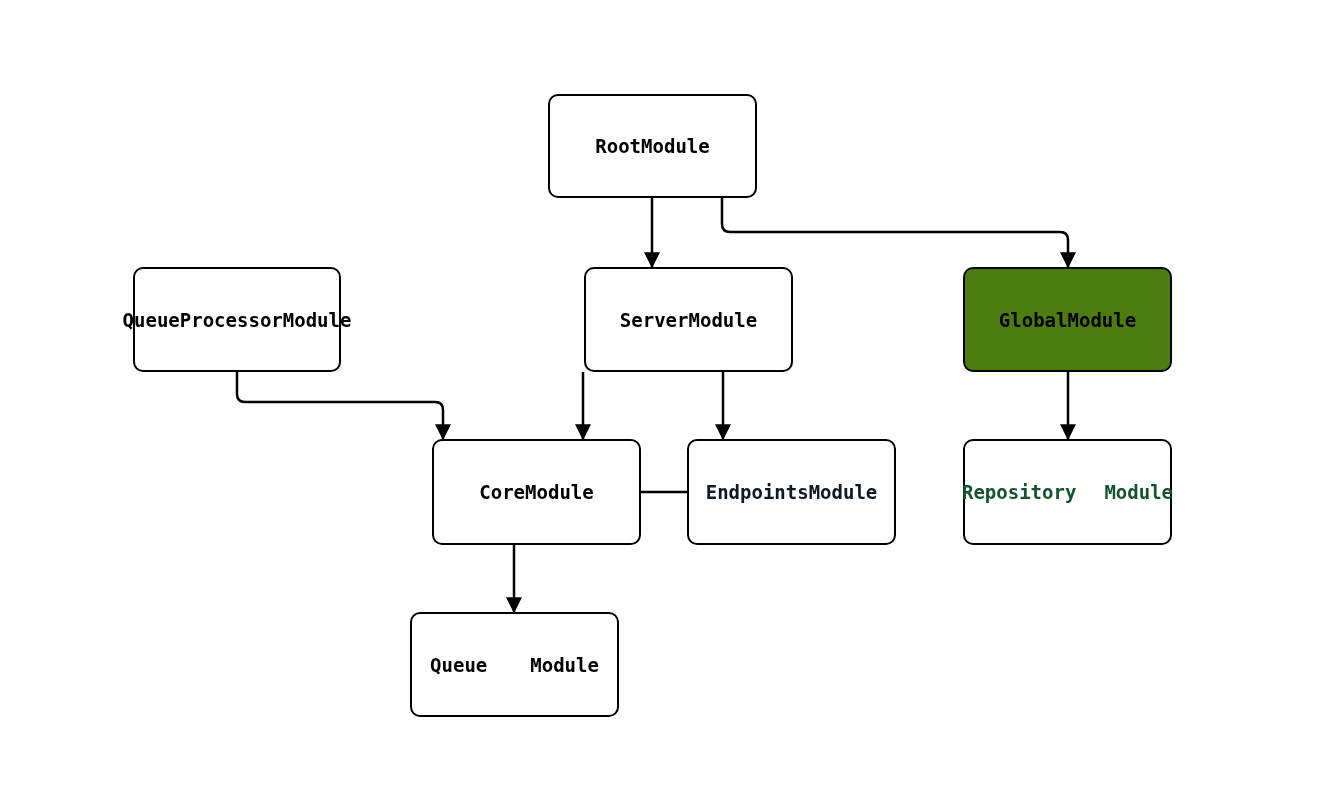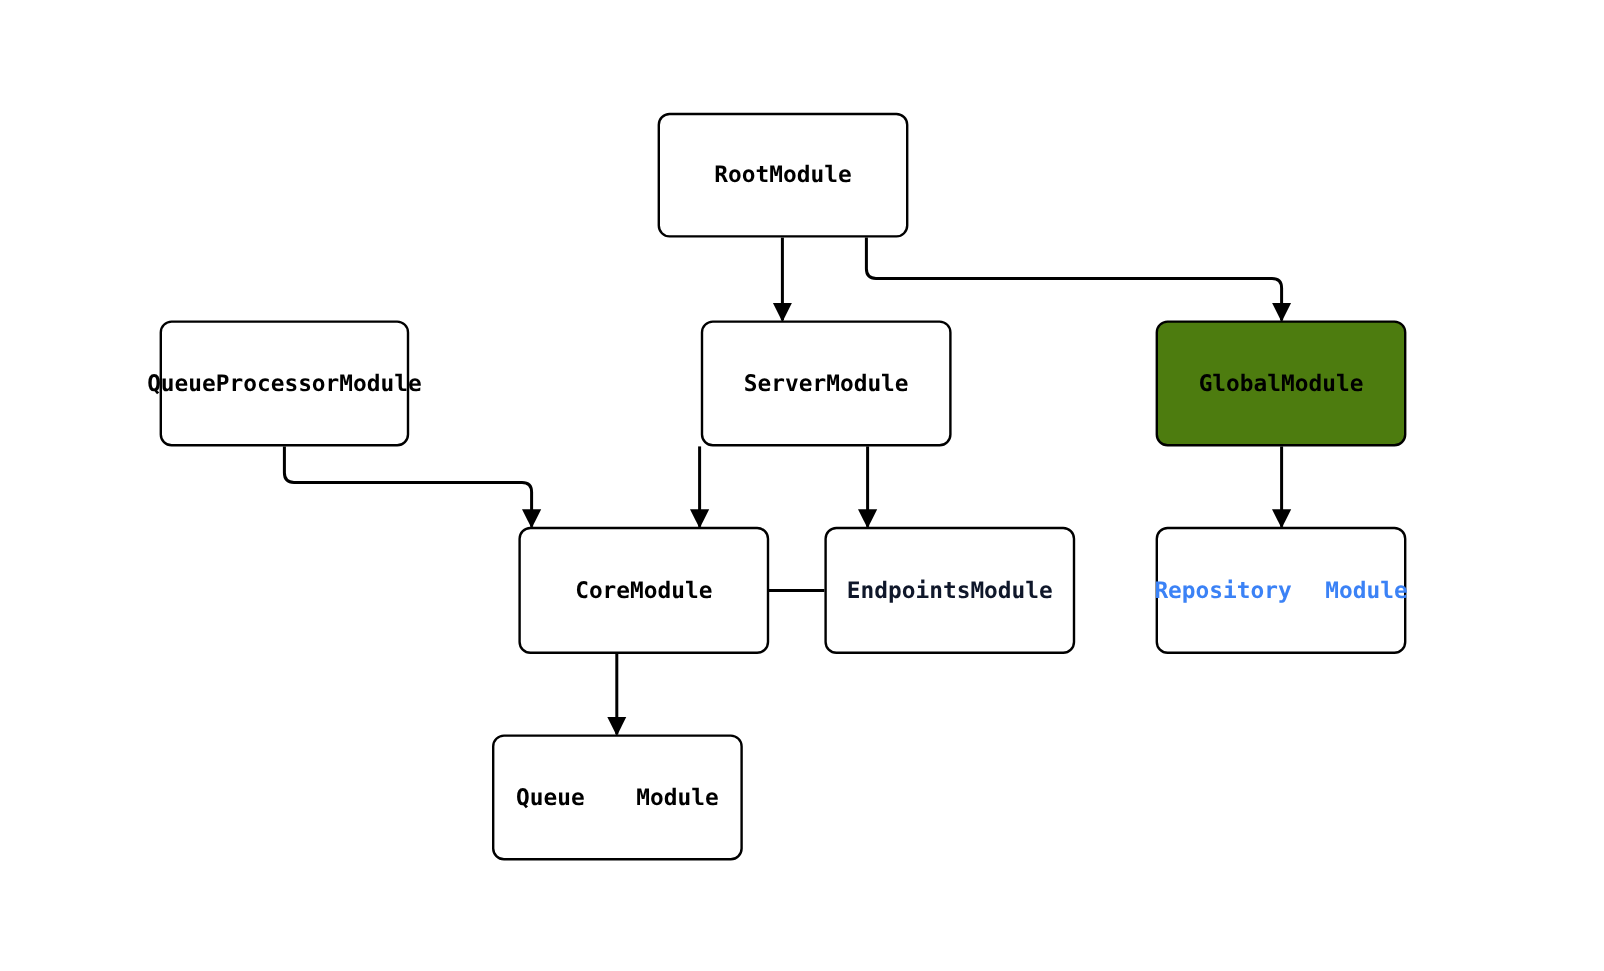--- a/index.html
+++ b/index.html
@@ -81,21 +81,21 @@
         <span>Module</span>
       </div>
       <div class="node" style="left: 432px; top: 439px; width: 209px; height: 106px; border-color: rgb(0, 0, 0); background: rgb(255, 255, 255); color: rgb(0, 0, 0);">
         <span>Core</span>
         <span>Module</span>
       </div>
       <div class="node" style="left: 687px; top: 439px; width: 209px; height: 106px; border-color: rgb(0, 0, 0); background: rgb(255, 255, 255); color: #0f172a;">
         <span>Endpoints</span>
         <span>Module</span>
       </div>
-      <div class="node" style="left: 963px; top: 439px; width: 209px; height: 106px; border-color: rgb(0, 0, 0); background: rgb(255, 255, 255); color: #3b82f6; gap: 28px;">
+      <div class="node" style="left: 963px; top: 439px; width: 209px; height: 106px; border-color: rgb(0, 0, 0); background: rgb(255, 255, 255); color: #14532d; gap: 28px;">
         <span>Repository</span>
         <span>Module</span>
       </div>
       <div class="node" style="left: 410px; top: 612px; width: 209px; height: 105px; border-color: rgb(0, 0, 0); background: rgb(255, 255, 255); color: rgb(0, 0, 0); gap: 43px;">
         <span>Queue</span>
         <span>Module</span>
       </div>
     </div>
 </div>
 

